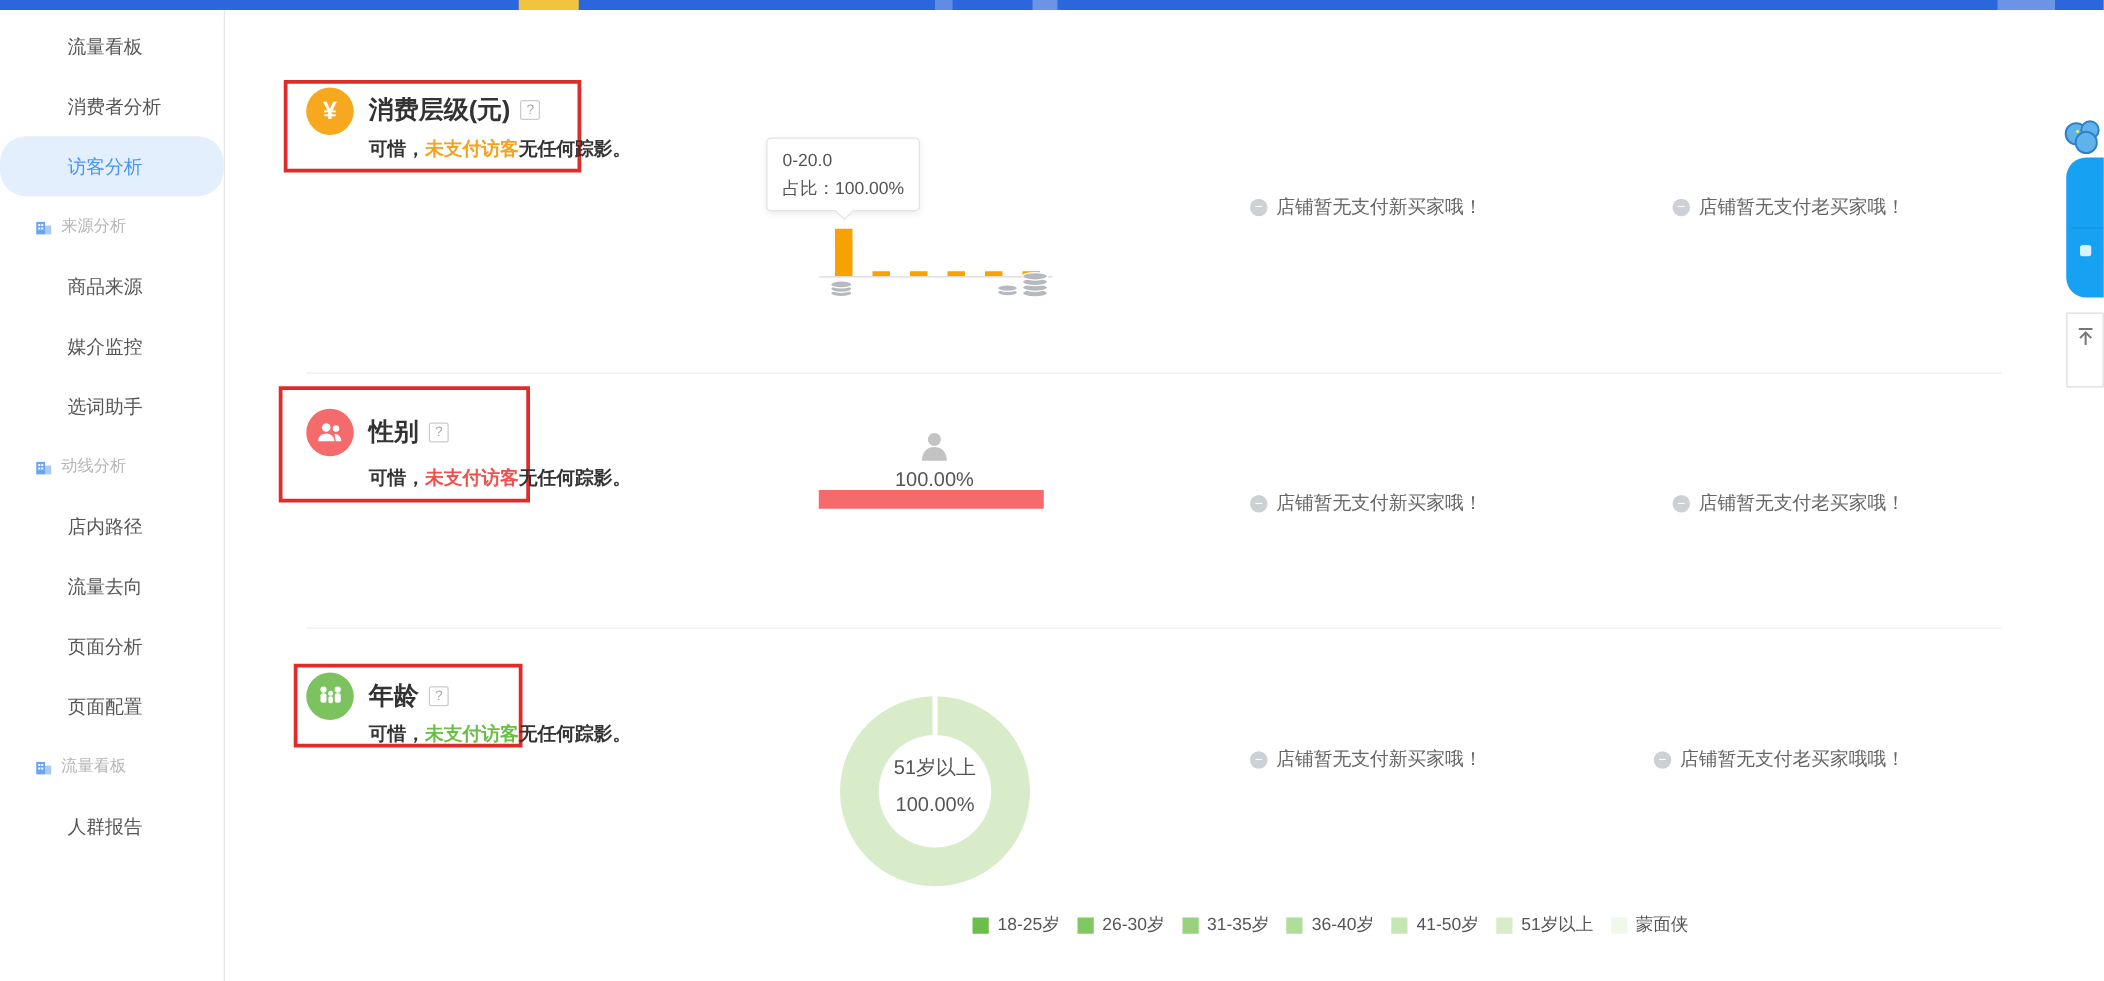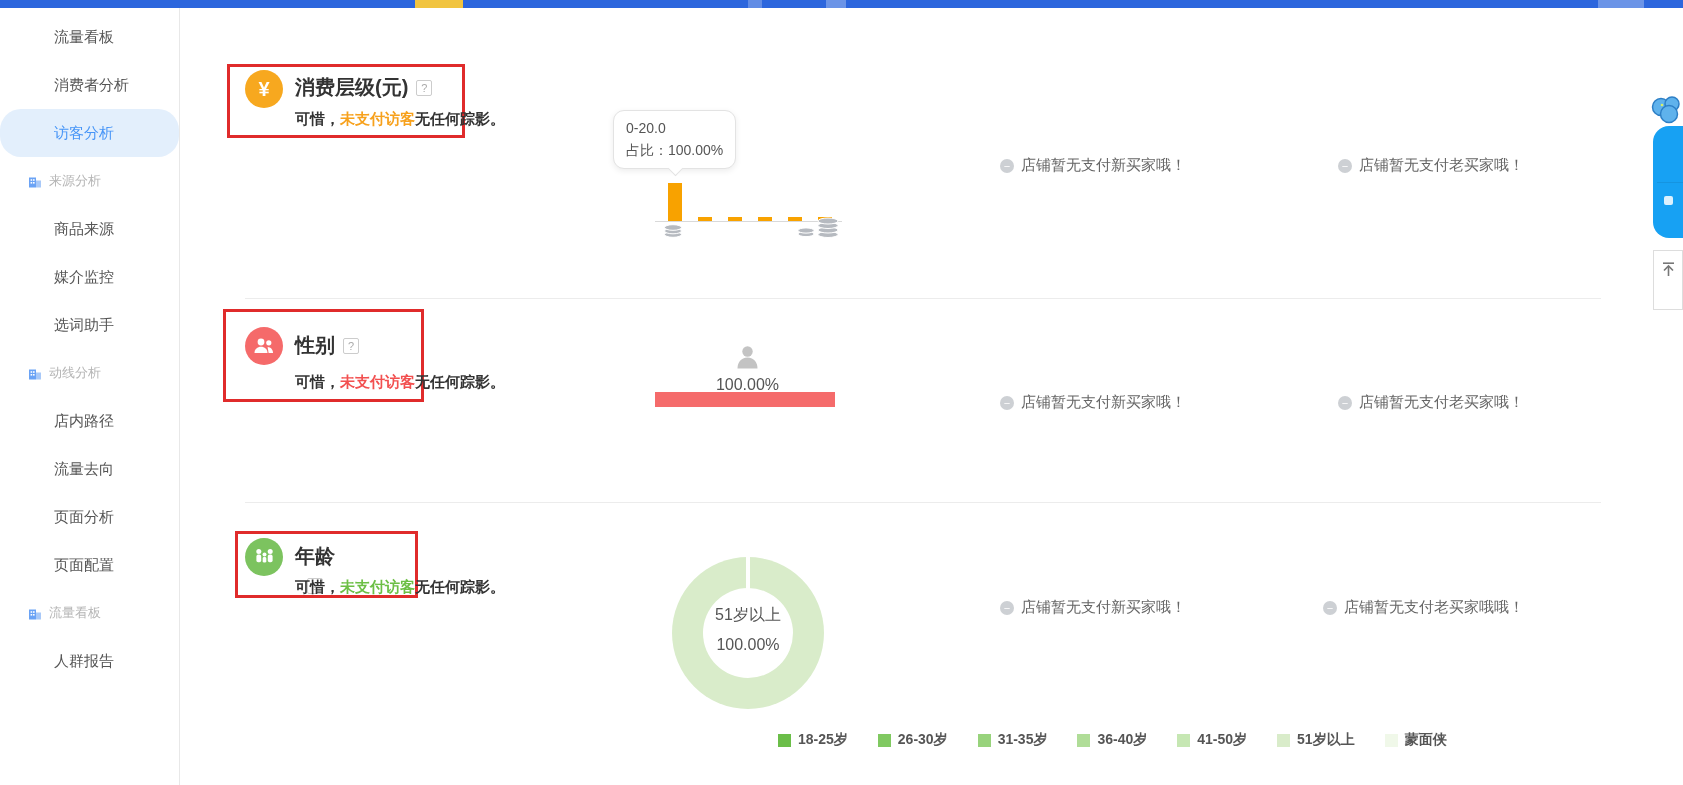--- a/index.html
+++ b/index.html
@@ -50,21 +50,21 @@
   
   .gender-value { font-size:16px; color:#555; text-align:center; }
   .gender-bar { height:15px; }
 
   
   .donut { width:152px; height:152px; border-radius:50%; position:relative; }
   .donut-hole { position:absolute; left:31px; top:31px; width:90px; height:90px; border-radius:50%; background:#fff; }
   .donut-notch { position:absolute; left:74px; top:0; width:4px; height:32px; background:#fff; }
   .donut-label { text-align:center; font-size:16px; color:#555; line-height:1; }
 
-  .legend { display:flex; gap:30px;font-weight:bold; }
+  .legend { display:flex; gap:14px; }
   .legend-item { display:flex; align-items:center; gap:7px; font-size:14px; color:#555; cursor:pointer; white-space:nowrap; }
   .legend-swatch { width:13px; height:13px; display:inline-block; }
 
   
   .side-panel { width:30px; height:112px; background:#17a1f3; border-radius:16px 0 0 16px; }
   .side-panel .panel-div { position:absolute; left:4px; right:0; top:56px; height:1px; background:rgba(0,0,0,.08); }
   .side-panel .panel-glyph { position:absolute; left:11px; top:70px; width:9px; height:9px; border-radius:2px; background:rgba(255,255,255,.85); }
   .top-box { width:30px; height:60px; background:#fff; border:1px solid #ddd; display:flex; justify-content:center; padding-top:10px; cursor:pointer; }
 </style>
 </head>
@@ -160,21 +160,21 @@
   <span>¥</span>
 </div>
 <div class="abs sec-title" style="left:295px; top:74px;">
   <span>消费层级(元)</span>
   <span class="help">?</span>
 </div>
 <div class="abs note" style="left:295px; top:110px;">
   <span>可惜，</span><span style="color:#f7a11c;">未支付访客</span><span>无任何踪影。</span>
 </div>
 
-<div class="abs tooltip" style="left:613px; top:110px;border-radius:11px;">
+<div class="abs tooltip" style="left:613px; top:110px;">
   <div>0-20.0</div>
   <div>占比：100.00%</div>
 </div>
 
 <div class="abs bar-wrap" id="consumption-bars" style="left:668px; top:183px;">
     <div class="cl-bar" style="height: 38px; background: rgb(248, 162, 0);"></div>
     <div class="cl-bar" style="height: 4px; background: rgb(248, 162, 0);"></div>
     <div class="cl-bar" style="height: 4px; background: rgb(248, 162, 0);"></div>
     <div class="cl-bar" style="height: 4px; background: rgb(248, 162, 0);"></div>
     <div class="cl-bar" style="height: 4px; background: rgb(248, 162, 0);"></div>
@@ -258,21 +258,21 @@
 <div class="abs sec-circle" style="left:245px; top:538px; background:#7cc35f;">
   <svg width="23" height="20" viewBox="0 0 23 20" fill="#fff">
     <circle cx="5.8" cy="4.6" r="2.5"></circle>
     <rect x="3.4" y="7.6" width="4.8" height="7.6" rx="1.8"></rect>
     <circle cx="17.2" cy="4.6" r="2.5"></circle>
     <rect x="14.8" y="7.6" width="4.8" height="7.6" rx="1.8"></rect>
     <circle cx="11.5" cy="7.6" r="2"></circle>
     <rect x="9.7" y="10" width="3.6" height="5.6" rx="1.4"></rect>
   </svg>
 </div>
-<div class="abs sec-title" style="left:295px; top:543px;flex-direction:column;">
+<div class="abs sec-title" style="left:295px; top:543px;">
   <span>年龄</span>
   <span class="help">?</span>
 </div>
 <div class="abs note" style="left:295px; top:578px;">
   <span>可惜，</span><span style="color:#6cbf45;">未支付访客</span><span>无任何踪影。</span>
 </div>
 
 <div class="abs donut" style="left: 672px; top: 557px; background: rgb(217, 236, 202);">
   <div class="donut-notch"></div>
   <div class="donut-hole"></div>

